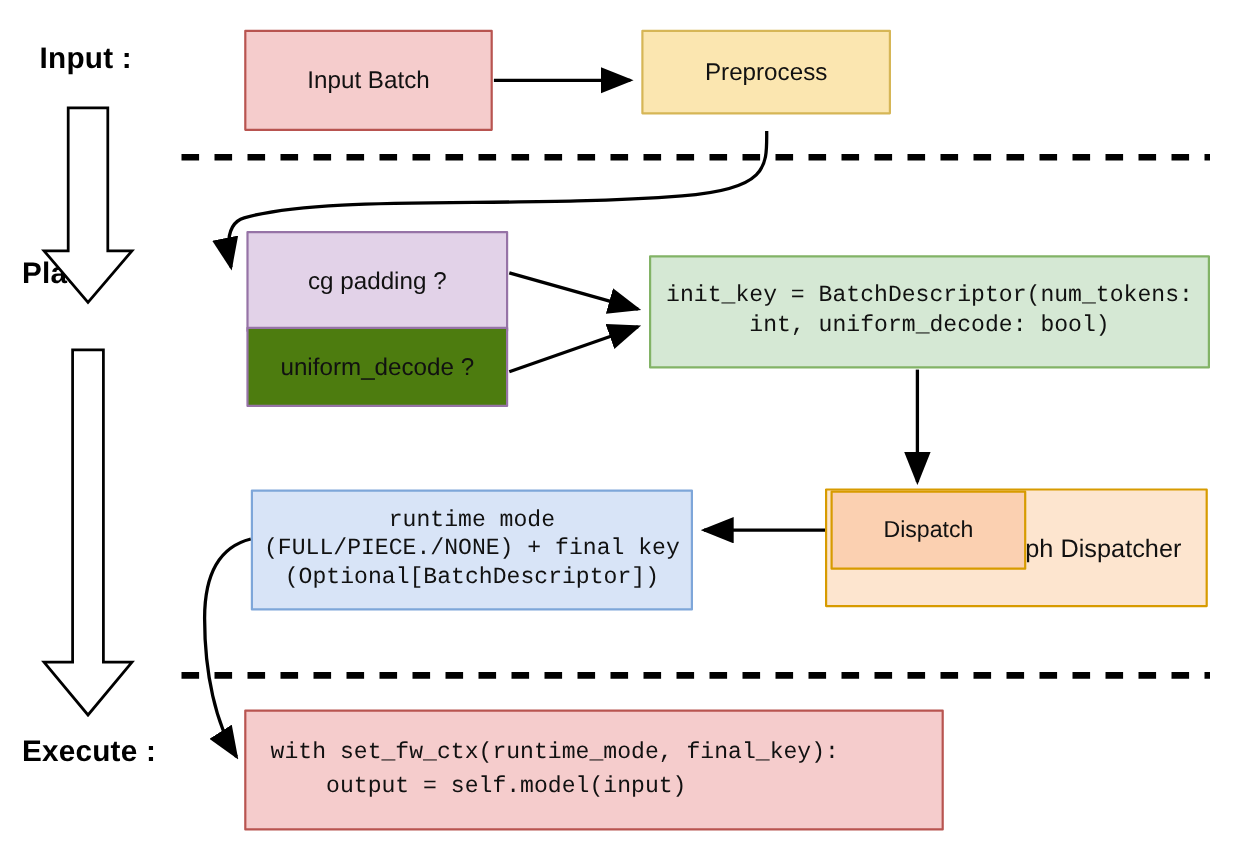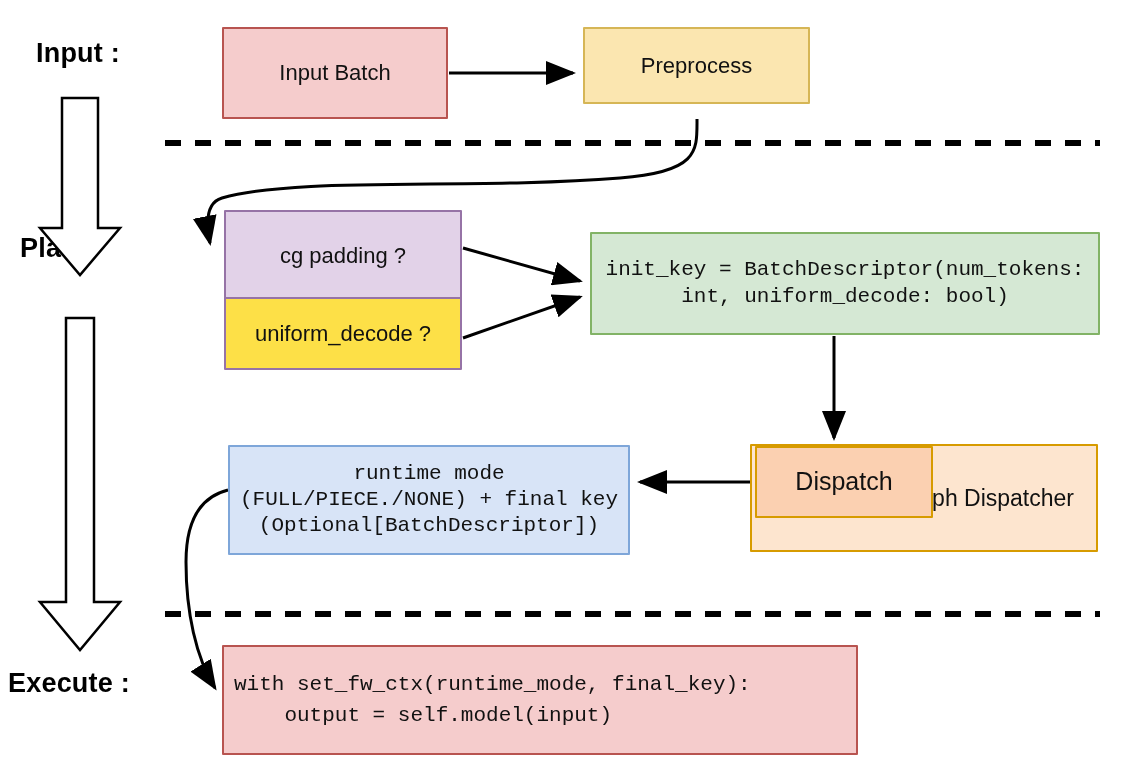--- a/index.html
+++ b/index.html
@@ -52,33 +52,33 @@
     line-height: 1.25;
     padding: 4px 8px;
   }
   .node.code {
     font-family: "Liberation Mono", monospace;
     font-size: 21px;
     justify-content: flex-start;
     text-align: left;
     white-space: pre;
     line-height: 1.5;
-    padding-left: 10px;
+    padding-left: 22px;
   }
   .node.big-text { font-size: 23px; }
   .node.small-text { font-size: 21px; font-family: Liberation Mono, monospace; }
 </style>
 </head>
 <body>
 
 <div id="canvas">
 
   <div class="stage-label" style="left:20px; top:38px;margin-left:16px;">Input :</div>
   <div class="stage-label" style="left:20px; top:233px;">Plan :</div>
-  <div class="stage-label" style="left:8px; top:668px;text-align:right;">Execute :</div>
+  <div class="stage-label" style="left:20px; top:668px;text-align:right;">Execute :</div>
 
   <svg class="layer" viewBox="0 0 1142 770">
     <defs>
       <marker id="arrowhead" markerWidth="10" markerHeight="8" refX="9" refY="4" orient="auto" markerUnits="strokeWidth">
         <path d="M0,0 L10,4 L0,8 z" fill="#000000"></path>
       </marker>
     </defs>
 
     <line x1="165" y1="143" x2="1100" y2="143" stroke="#000000" stroke-width="6" stroke-dasharray="16 14" stroke-linecap="butt"></line>
     <line x1="165" y1="614" x2="1100" y2="614" stroke="#000000" stroke-width="6" stroke-dasharray="16 14" stroke-linecap="butt"></line>
@@ -100,26 +100,26 @@
 
     <path d="M228,490 C200,497 186,520 186,562 C186,612 196,658 215,688" fill="none" stroke="#000000" stroke-width="3" marker-end="url(#arrowhead)"></path>
   </svg>
 
   <div class="node" style="left:222px; top:27px; width:226px; height:92px; background:#f5cccc; border-color:#b85450;">Input Batch</div>
 
   <div class="node" style="left:583px; top:27px; width:227px; height:77px; background:#fbe6b0; border-color:#d6b656;">Preprocess</div>
 
   <div class="node" style="left:224px; top:210px; width:238px; height:92px; background:#e2d2e8; border-color:#9673a6;">cg padding ?</div>
 
-  <div class="node" style="left:224px; top:297px; width:238px; height:73px; background:#fde047; border-color:#9673a6;">uniform_decode ?</div>
+  <div class="node" style="left:224px; top:297px; width:238px; height:73px; background:#4d7c0f; border-color:#9673a6;">uniform_decode ?</div>
 
   <div class="node small-text" style="left:590px; top:232px; width:510px; height:103px; background:#d5e8d4; border-color:#82b366;">init_key = BatchDescriptor(num_tokens: int, uniform_decode: bool)</div>
 
   <div class="node big-text" style="left:750px; top:444px; width:348px; height:108px; background:#fde5cf; border-color:#d79b00; justify-content:flex-end; padding-right:22px;">Cudagraph Dispatcher</div>
 
-  <div class="node" style="left:755px; top:446px; width:178px; height:72px; background:#fbd0b1; border-color:#d79b00; font-size:25px;">Dispatch</div>
+  <div class="node" style="left:755px; top:446px; width:178px; height:72px; background:#fbd0b1; border-color:#d79b00; font-size:21px;">Dispatch</div>
 
   <div class="node small-text" style="left:228px; top:445px; width:402px; height:110px; background:#d8e4f7; border-color:#7ea6d9;">runtime mode (FULL/PIECE./NONE) + final key (Optional[BatchDescriptor])</div>
 
   <div class="node code" style="left:222px; top:645px; width:636px; height:110px; background:#f5cccc; border-color:#b85450;">with set_fw_ctx(runtime_mode, final_key):
     output = self.model(input)</div>
 
 </div>
 
 </body></html>

